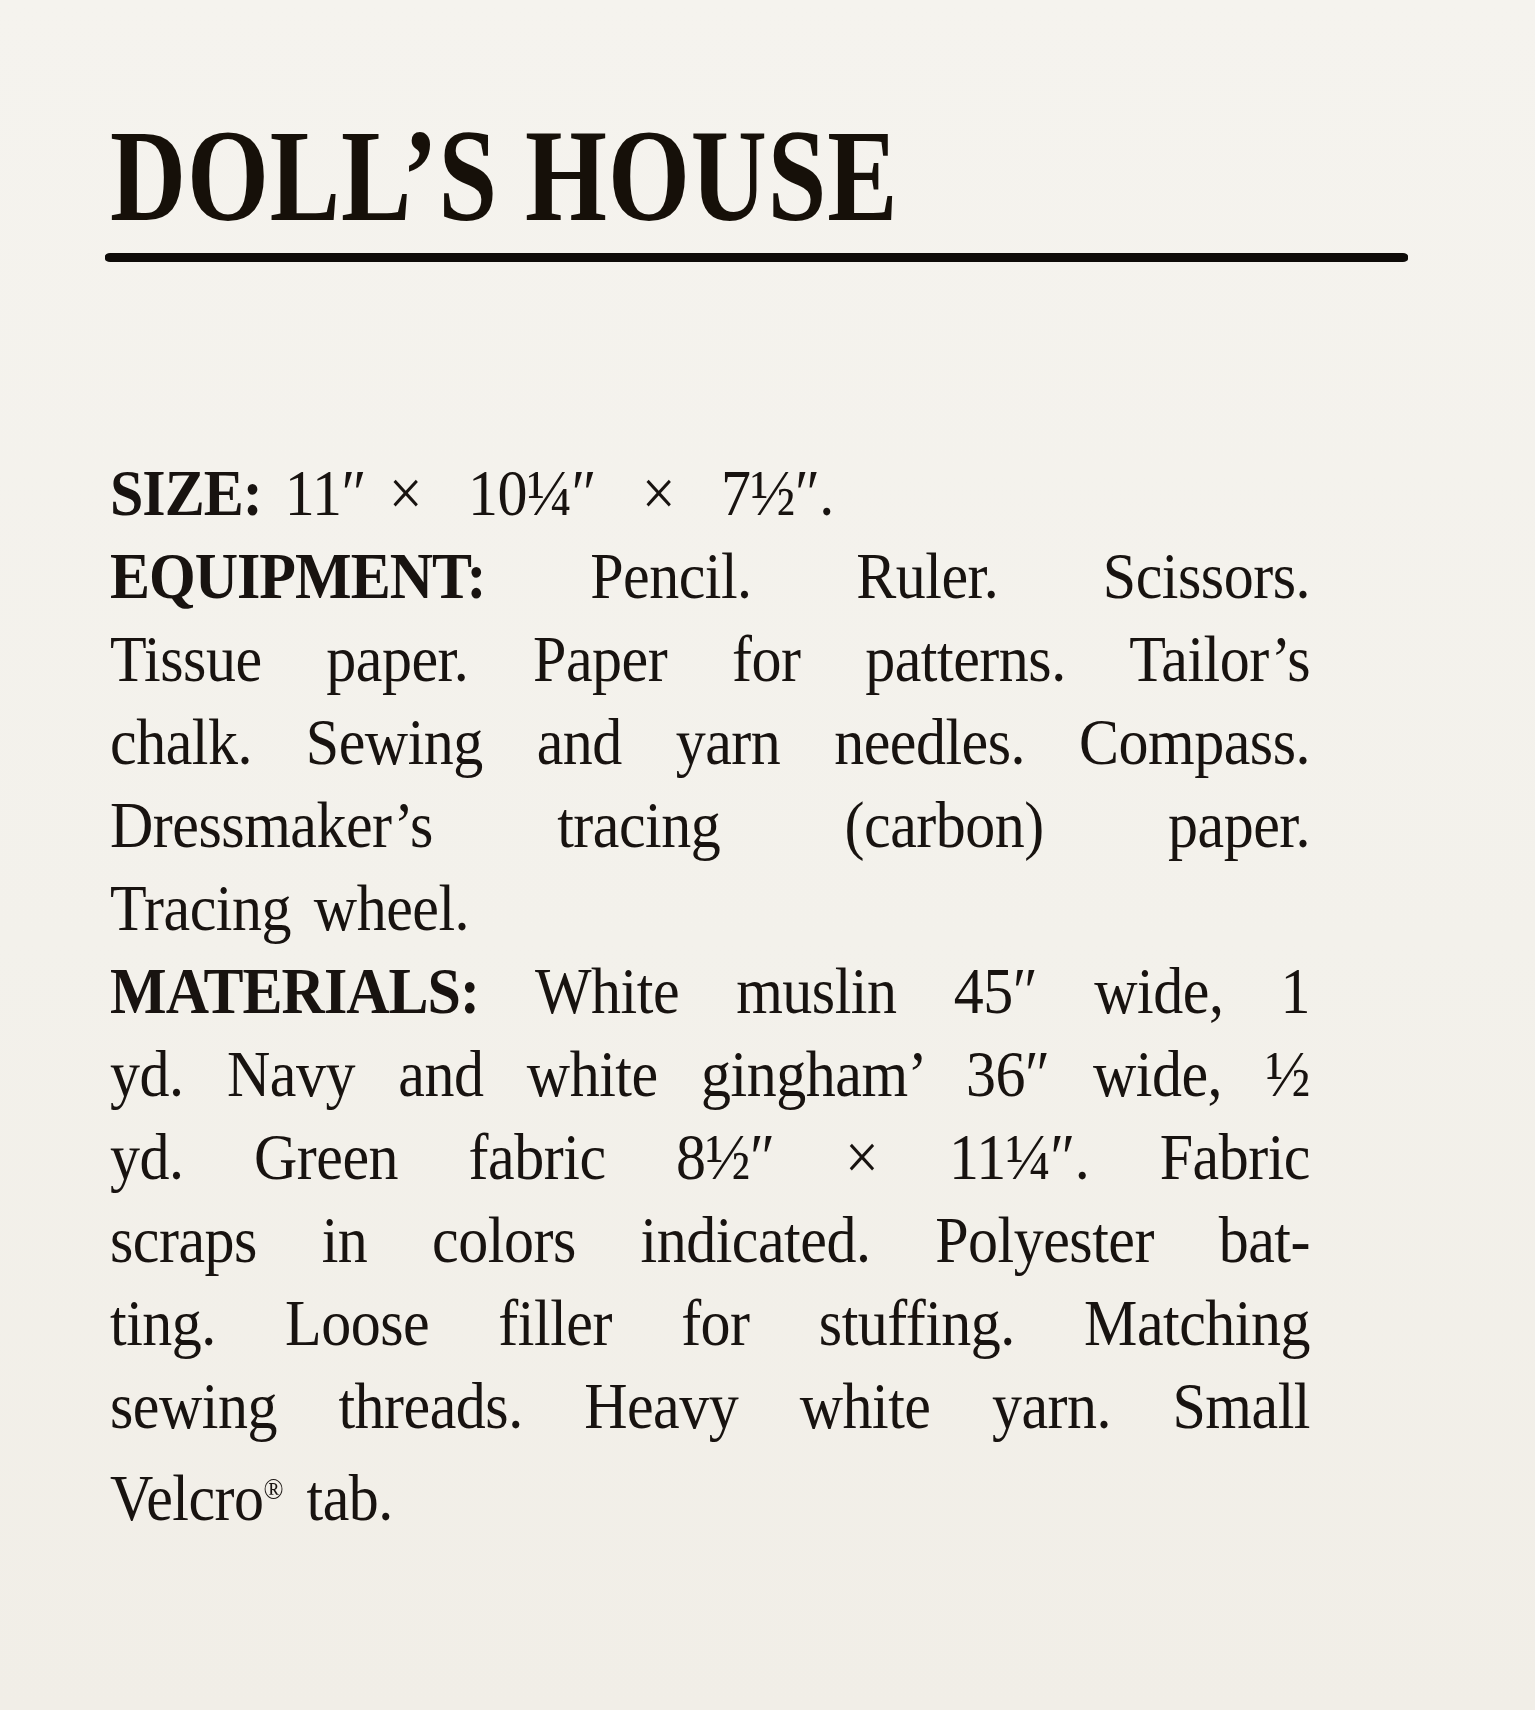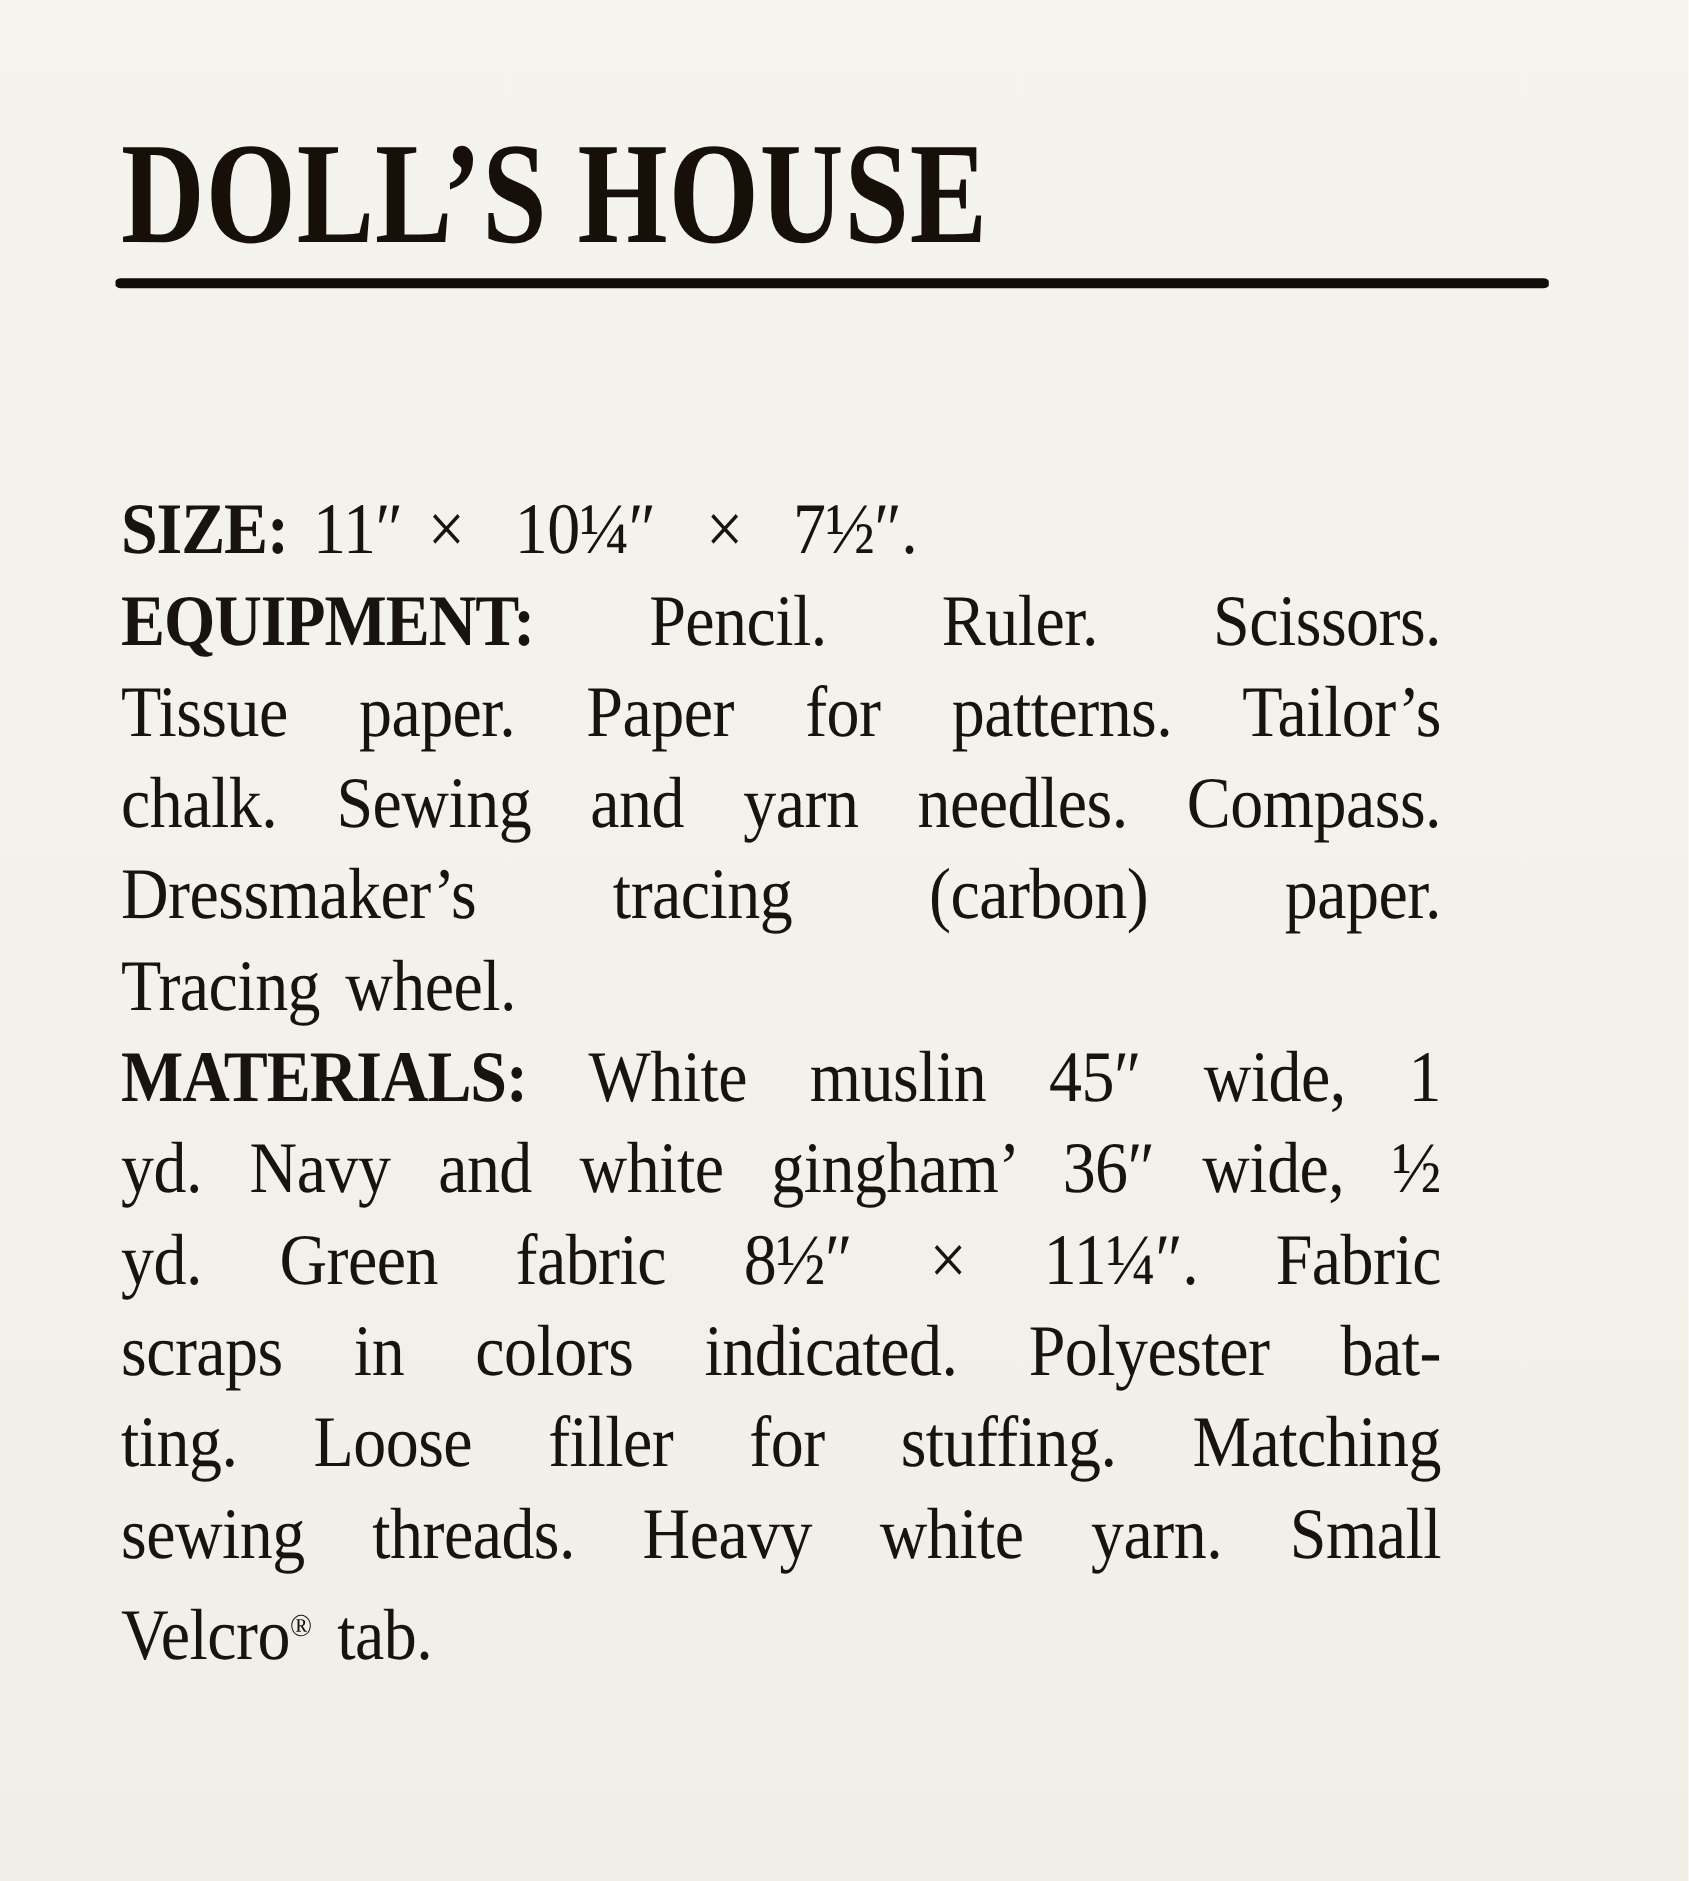--- a/index.html
+++ b/index.html
@@ -39,21 +39,21 @@
     left: 105px;
     top: 253px;
     width: 1303px;
     height: 9px;
     background: #0e0b08;
     border-radius: 5px / 3px;
   }
   .body-text {
     position: absolute;
     left: 110px;
-    top: 440px;
+    top: 452px;
     width: 1200px;
   }
   .line {
     font-size: 60px;
     line-height: 83px;
     height: 83px;
     word-spacing: 0.14em;
     letter-spacing: -0.5px;
     white-space: pre-wrap;
     transform: scaleY(1.1);

